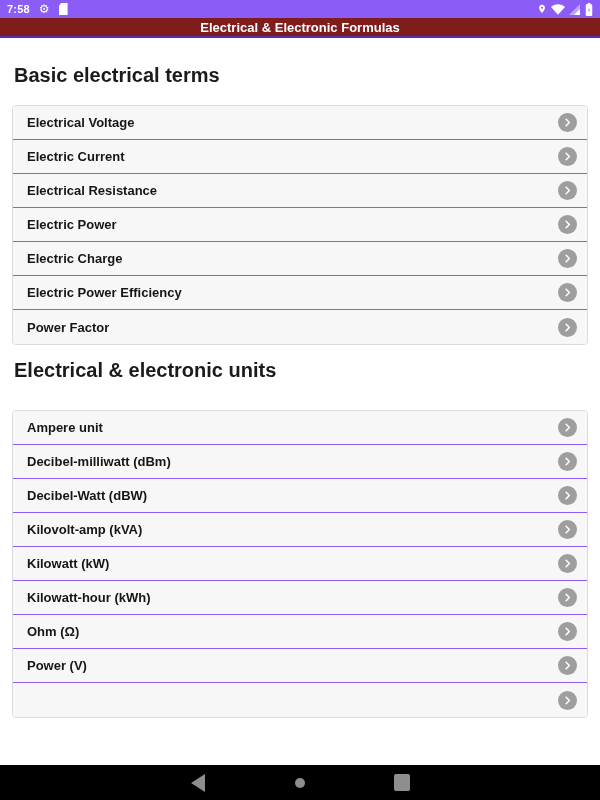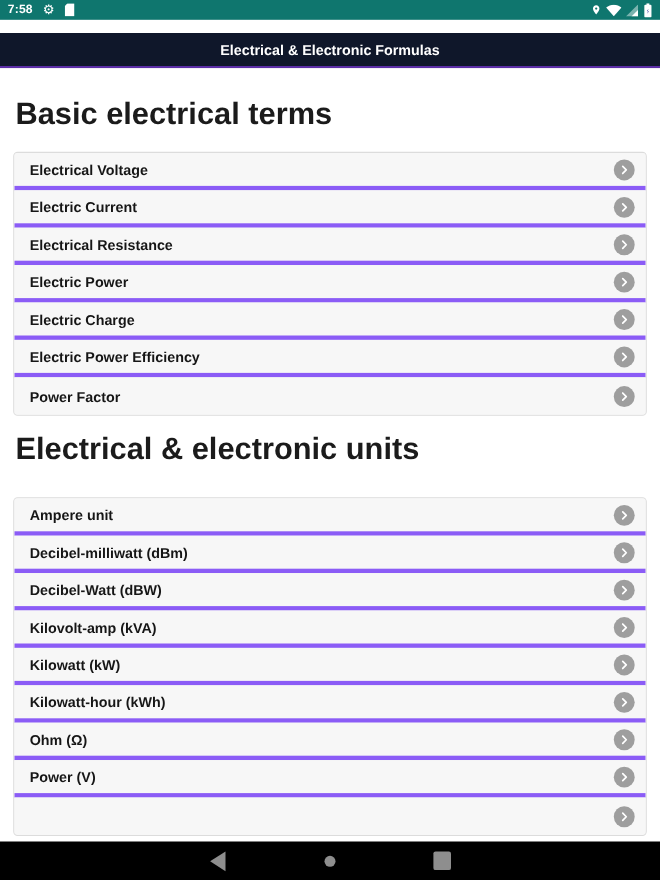--- a/index.html
+++ b/index.html
@@ -1,59 +1,58 @@
 <!DOCTYPE html>
 <html><head>
 <meta charset="utf-8">
 <style>
   * { margin: 0; padding: 0; box-sizing: border-box; }
   html, body { width: 600px; height: 800px; overflow: hidden; background: #fff;
     font-family: "Liberation Sans", "DejaVu Sans", sans-serif; }
 
   
   .status-bar {
-    height: 18px; background: #0f766e; color: #fff;
+    height: 18px; background: #8b5cf6; color: #fff;
     display: flex; align-items: center; padding: 0 7px;
     font-size: 11px; font-weight: 700;
   }
   .sb-left { display: flex; align-items: center; gap: 9px; }
   .sb-right { margin-left: auto; display: flex; align-items: center; gap: 4px; }
   .sb-time { letter-spacing: .2px; }
   .gear-glyph { font-size: 12px; font-weight: 400; line-height: 1;
     font-family: "DejaVu Sans", sans-serif; }
   .sdcard {
     width: 9px; height: 12px; background: #fff;
     clip-path: polygon(30% 0, 100% 0, 100% 100%, 0 100%, 0 25%);
   }
   .sb-svg { display: block; }
 
   
   .app-bar {
-    height: 32px; background: #0f172a; color: #fff;
+    height: 20px; background: #7f1d1d; color: #fff;
     display: flex; align-items: center; justify-content: center;
     border-bottom: 2px solid #5B2DA6;
-    margin-top: 12px;
   }
   .app-title { font-size: 13px; font-weight: 700; }
 
   
   .content { height: 713px; overflow: hidden; padding: 0 12px; background: #fff; }
   .section-heading {
-    font-size: 28px; font-weight: 700; color: #1b1b1b;
+    font-size: 20px; font-weight: 700; color: #1b1b1b;
     margin: 26px 2px 18px 2px;
   }
   .section-heading.second { margin-top: 14px; margin-bottom: 28px; }
 
   .list {
     border: 1px solid #dcdcdc; border-radius: 4px;
     background: #f7f7f7; overflow: hidden;
   }
   .row {
     height: 34px; display: flex; align-items: center;
-    padding: 0 10px 0 14px; border-bottom: 4px solid #8b5cf6;
+    padding: 0 10px 0 14px; border-bottom: 1px solid #8b5cf6;
     background: #f7f7f7; cursor: pointer;
   }
   .row:last-child { border-bottom: none; }
   .row-label { font-size: 13px; font-weight: 700; color: #161616; }
   .chev {
     margin-left: auto; width: 19px; height: 19px; border-radius: 50%;
     background: #9E9E9E; display: flex; align-items: center; justify-content: center;
     flex: 0 0 auto;
   }
 

